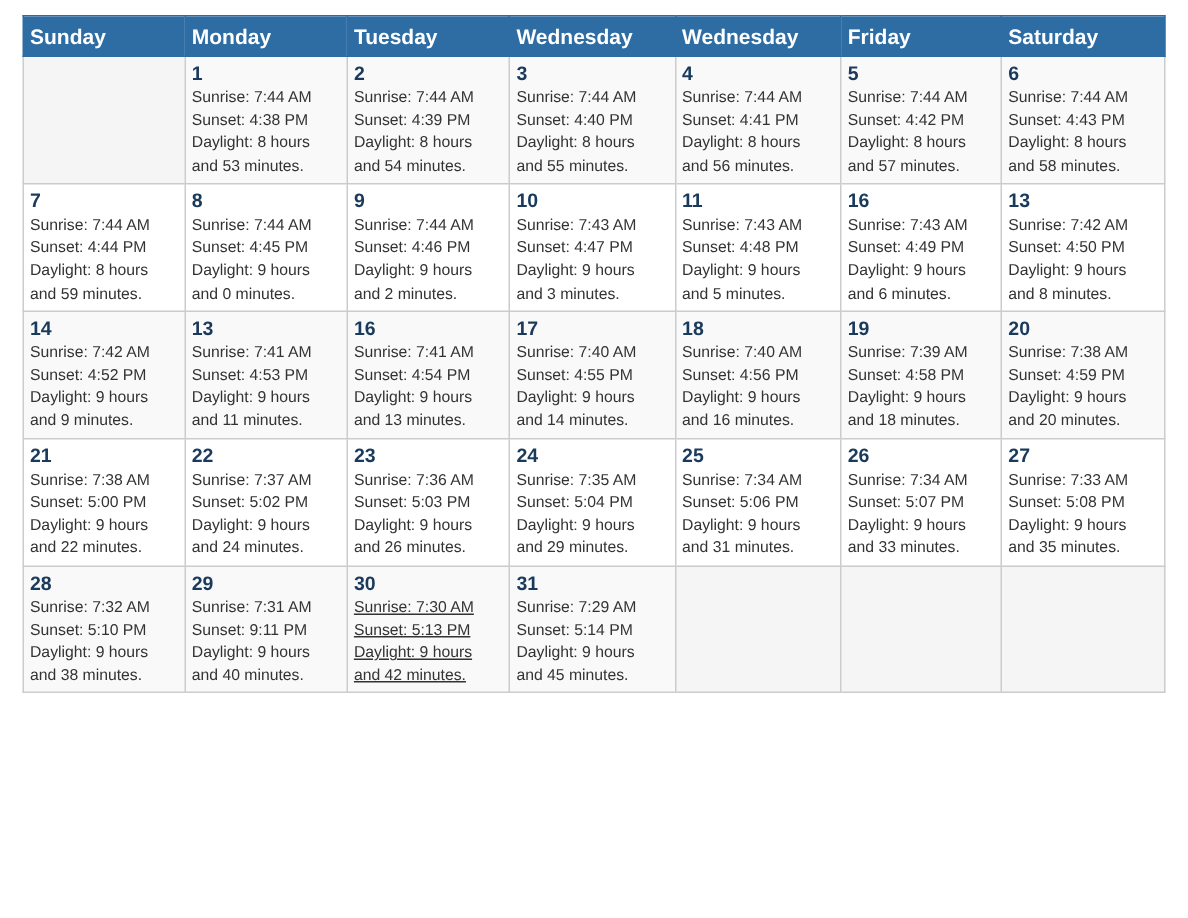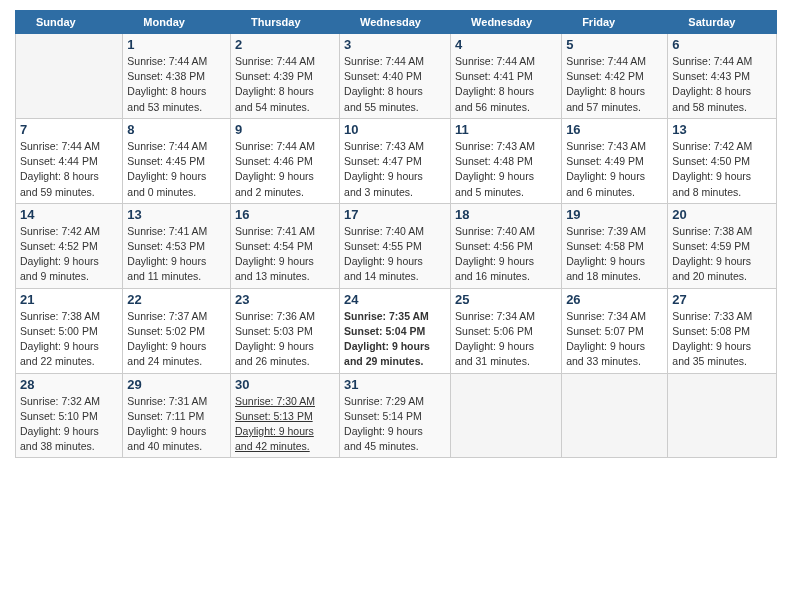--- a/index.html
+++ b/index.html
@@ -51,23 +51,23 @@
       color: #555;
     }
     table {
       width: 100%;
       border-collapse: collapse;
       font-size: 11px;
     }
     thead tr th {
       background-color: #2e6da4;
       color: white;
-      padding: 5px 20px;
+      padding: 5px 4px;
       text-align: left;
-      font-size: 11px;
+      font-size: 14px;
       font-weight: bold;
       border: 1px solid #2e6da4;
     }
     tbody tr td {
       border: 1px solid #ccc;
       vertical-align: top;
       padding: 3px 4px;
       width: 113px;
       background: #fff;
     }
@@ -94,21 +94,21 @@
 <body>
 
 <div class="container">
 
   <table>
     <thead>
       <tr>
 
       <th>Sunday</th>
           <th>Monday</th>
-          <th>Thursday</th>
+          <th>Tuesday</th>
           <th>Wednesday</th>
           <th>Wednesday</th>
           <th>Friday</th>
           <th>Saturday</th>
         </tr>
     </thead>
     <tbody id="calendar-body">
     <tr>
           <td class="empty"></td>
           <td>
@@ -273,21 +273,21 @@
           </td>
           <td>
             <span class="day-number">23</span>
             <div class="day-info" style="white-space: pre-line;">Sunrise: 7:36 AM
 Sunset: 5:03 PM
 Daylight: 9 hours
 and 26 minutes.</div>
           </td>
           <td>
             <span class="day-number">24</span>
-            <div class="day-info" style="white-space: pre-line; font-weight: bold;">Sunrise: 7:35 AM
+            <div class="day-info" style="white-space: pre-line;">Sunrise: 7:35 AM
 Sunset: 5:04 PM
 Daylight: 9 hours
 and 29 minutes.</div>
           </td>
           <td>
             <span class="day-number">25</span>
             <div class="day-info" style="white-space: pre-line;">Sunrise: 7:34 AM
 Sunset: 5:06 PM
 Daylight: 9 hours
 and 31 minutes.</div>
@@ -311,21 +311,21 @@
           <td>
             <span class="day-number">28</span>
             <div class="day-info" style="white-space: pre-line;">Sunrise: 7:32 AM
 Sunset: 5:10 PM
 Daylight: 9 hours
 and 38 minutes.</div>
           </td>
           <td>
             <span class="day-number">29</span>
             <div class="day-info" style="white-space: pre-line;">Sunrise: 7:31 AM
-Sunset: 7:11 PM
+Sunset: 9:11 PM
 Daylight: 9 hours
 and 40 minutes.</div>
           </td>
           <td>
             <span class="day-number">30</span>
             <div class="day-info" style="white-space: pre-line; text-decoration: underline;">Sunrise: 7:30 AM
 Sunset: 5:13 PM
 Daylight: 9 hours
 and 42 minutes.</div>
           </td>

